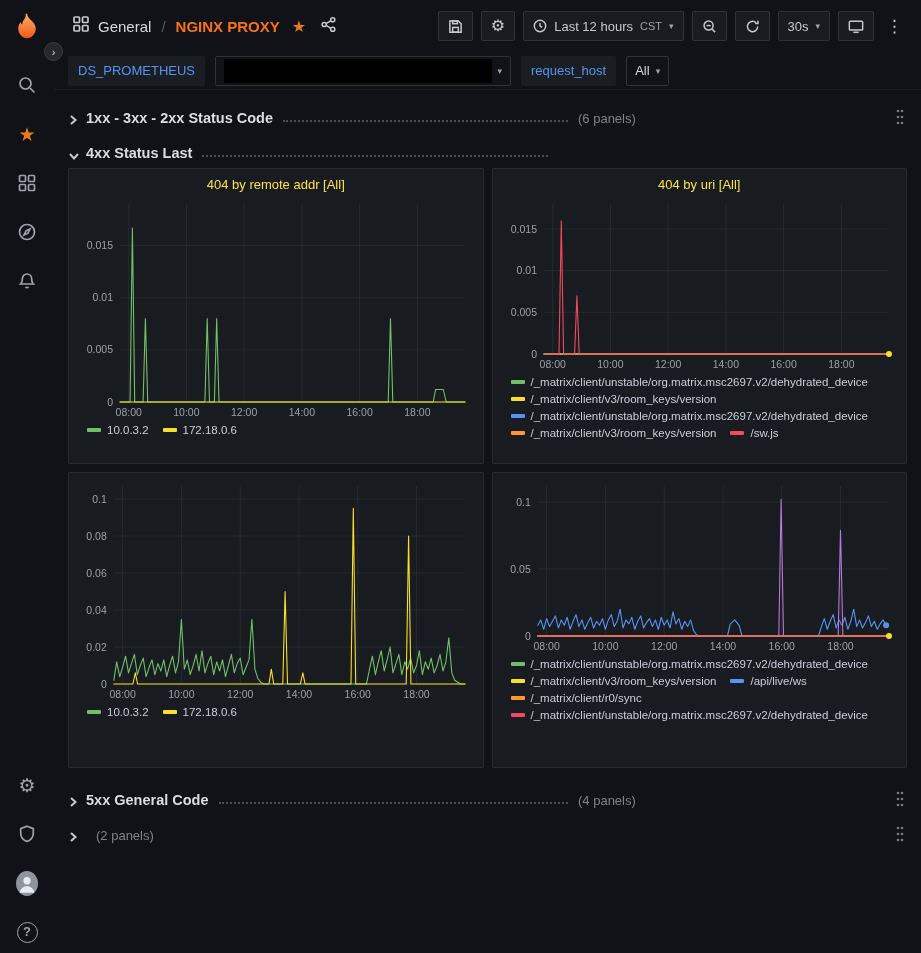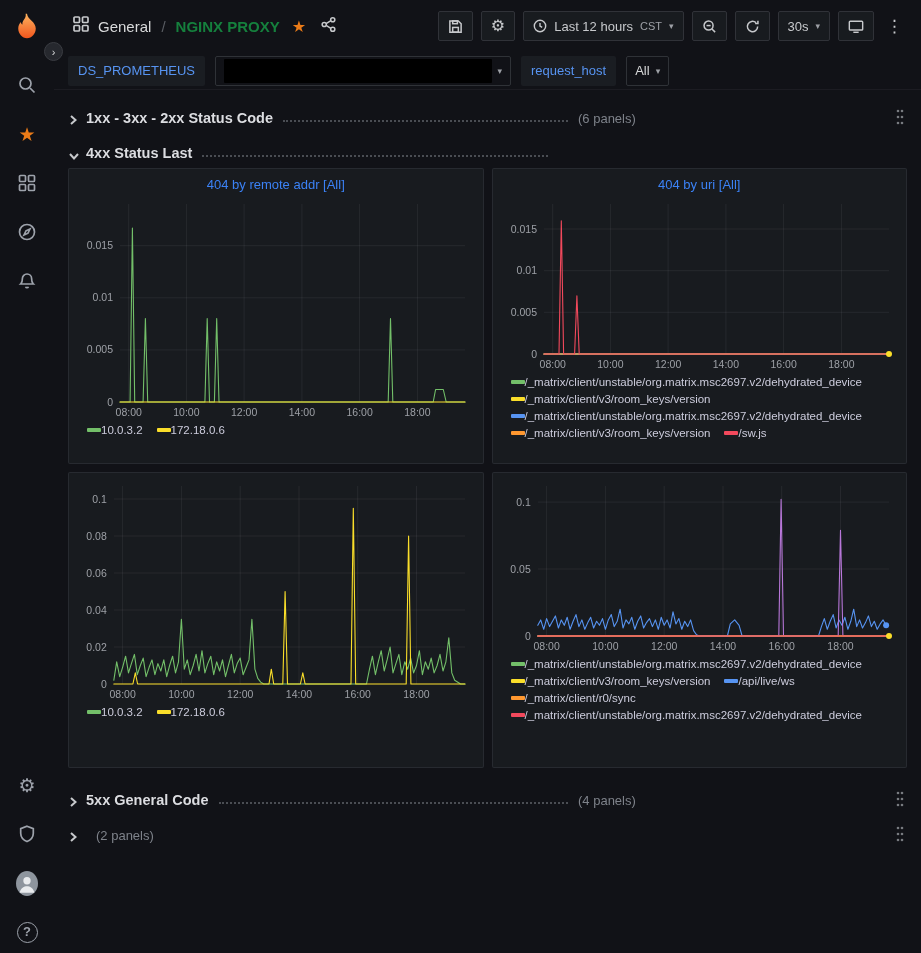--- a/index.html
+++ b/index.html
@@ -37,21 +37,21 @@
   .gear-glyph { font-size: 19px; color: #9da2ab; }
 
   
   .main { flex: 1; display: flex; flex-direction: column; min-width: 0; }
 
   .topbar { height: 52px; display: flex; justify-content: space-between; padding: 0 14px 0 18px; }
   .tb-left { display: flex; align-items: center; gap: 8px; }
   .tb-left svg { stroke: #c7c9cc; fill: none; stroke-width: 1.7; }
   .crumb { font-size: 15px; color: #d8d9da; cursor: pointer; }
   .crumb-sep { font-size: 15px; color: #5a5d63; margin: 0 2px; }
-  .crumb-strong { font-size: 15px; color: #15803d; font-weight: 600; cursor: pointer; }
+  .crumb-strong { font-size: 15px; color: #f97316; font-weight: 600; cursor: pointer; }
   .fav-star { color: #eb7b18; font-size: 16px; margin-left: 4px; cursor: pointer; }
 
   .tb-right { display: flex; align-items: center; gap: 8px; }
   .tbtn {
     display: inline-flex; align-items: center; gap: 7px; height: 30px; padding: 0 9px;
     background: #181b1f; border: 1px solid #303238; border-radius: 2px;
     color: #c7c9cc; font-size: 13px; font-family: inherit; cursor: pointer; white-space: nowrap;
   }
   .tbtn svg { stroke: #c7c9cc; fill: none; stroke-width: 1.6; }
   .tbtn .glyph { font-size: 16px; line-height: 1; }
@@ -81,29 +81,29 @@
   .leader { flex: 1; height: 0; border-bottom: 2px dotted #4a4d53; transform: translateY(3px); }
   .rcount { color: #7e828a; font-size: 13px; margin-left: 10px; white-space: nowrap; margin-top: 20px; }
   .rspacer { flex: 1; }
   .handle { width: 14px; display: flex; align-items: center; justify-content: center; cursor: grab; }
 
   .panel-grid { display: grid; grid-template-columns: 1fr 1fr; gap: 8px; margin: 2px 0 12px; }
   .panel {
     height: 296px; background: #181b1f; border: 1px solid rgba(204,204,220,0.09);
     border-radius: 2px; padding: 5px 8px 4px; display: flex; flex-direction: column; overflow: hidden;
   }
-  .ptitle { font-size: 13px; font-weight: 500; color: #3b82f6; text-align: center;
+  .ptitle { font-size: 13px; font-weight: 500; color: #fde047; text-align: center;
             height: 22px; line-height: 22px; cursor: pointer; }
   .chart { width: 100%; }
   .chart.addr { height: 224px; }
   .chart.uri  { height: 176px; }
   .chart svg text { fill: #9da0a6; font-size: 10.5px; font-family: "Liberation Sans", sans-serif; }
   .legend { flex: 1; display: flex; flex-wrap: wrap; align-content: flex-start;
             column-gap: 14px; row-gap: 5px; padding: 4px 2px 0 10px; overflow: hidden; }
-  .li { display: inline-flex; align-items: center; font-size: 11.5px;
+  .li { display: inline-flex; align-items: center; gap: 6px; font-size: 11.5px;
         color: #ccccdc; white-space: nowrap; cursor: pointer; }
   .sw { width: 14px; height: 4px; border-radius: 1px; display: inline-block; flex: 0 0 14px; }
 </style>
 </head>
 <body>
 
 <div class="app">
 
   <aside class="sidebar">
     <div class="logo">

